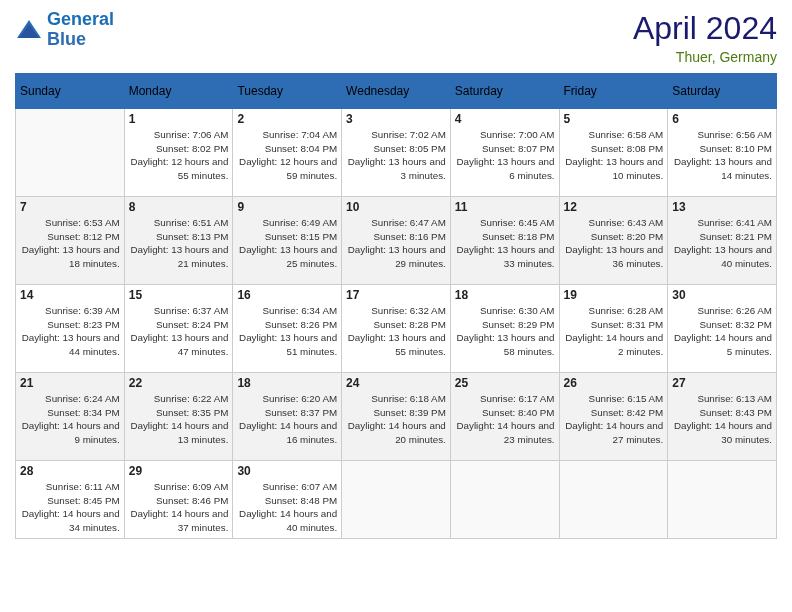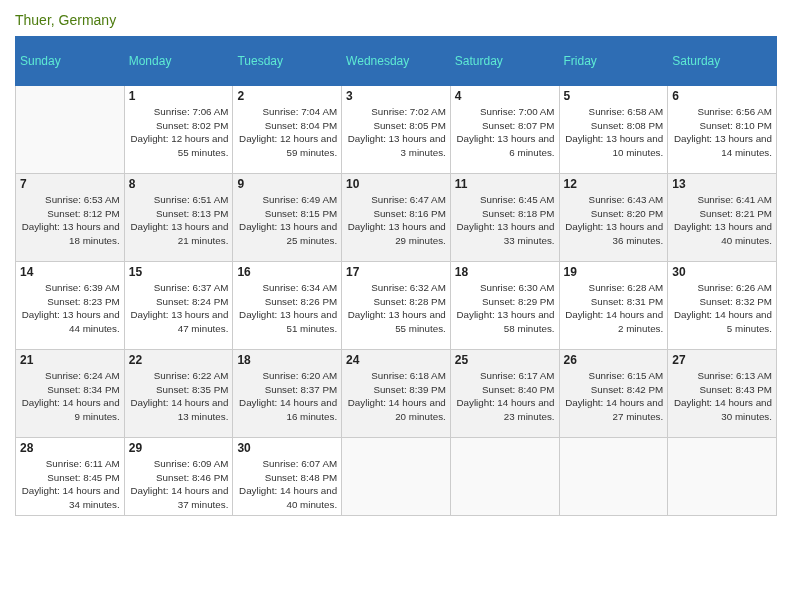--- a/index.html
+++ b/index.html
@@ -53,22 +53,22 @@
       color: #4d7c0f;
       margin-top: 2px;
     }
     .calendar {
       width: 100%;
       border-collapse: collapse;
       font-size: 10.5px;
     }
     .calendar thead th {
       background: #2e6db4;
-      color: #5eead4;
-      padding: 17px 4px;
+      color: #000000;
+      padding: 10px 4px;
       text-align: left;
       font-size: 12px;
       font-weight: normal;
       border: 1px solid #2e6db4;
     }
     .calendar tbody td {
       border: 1px solid #ccc;
       vertical-align: top;
       padding: 3px 4px;
       width: calc(100% / 7);
@@ -95,21 +95,34 @@
     }
     .row-shaded td {
       background: #f2f2f2;
     }
   </style>
 </head>
 <body>
 
 <div class="page">
   <div class="header">
+    <div class="logo">
+      <svg class="logo-icon" viewBox="0 0 28 24">
+        <polygon points="14,2 26,20 2,20" fill="#2e6db4"></polygon>
+        <polygon points="14,6 24,20 4,20" fill="#1a1a6e" opacity="0.3"></polygon>
+      </svg>
+      <div>
+        <div class="logo-text">
+          <span>General</span><br>
+          <span style="color:#2e6db4">Blue</span>
+        </div>
+      </div>
+    </div>
     <div class="title-block">
+      <div class="month-year">April 2024</div>
       <div class="location">Thuer, Germany</div>
     </div>
   </div>
 
   <table class="calendar">
     <thead>
       <tr id="header-row">
           <th>Sunday</th>
           <th>Monday</th>
           <th>Tuesday</th>

